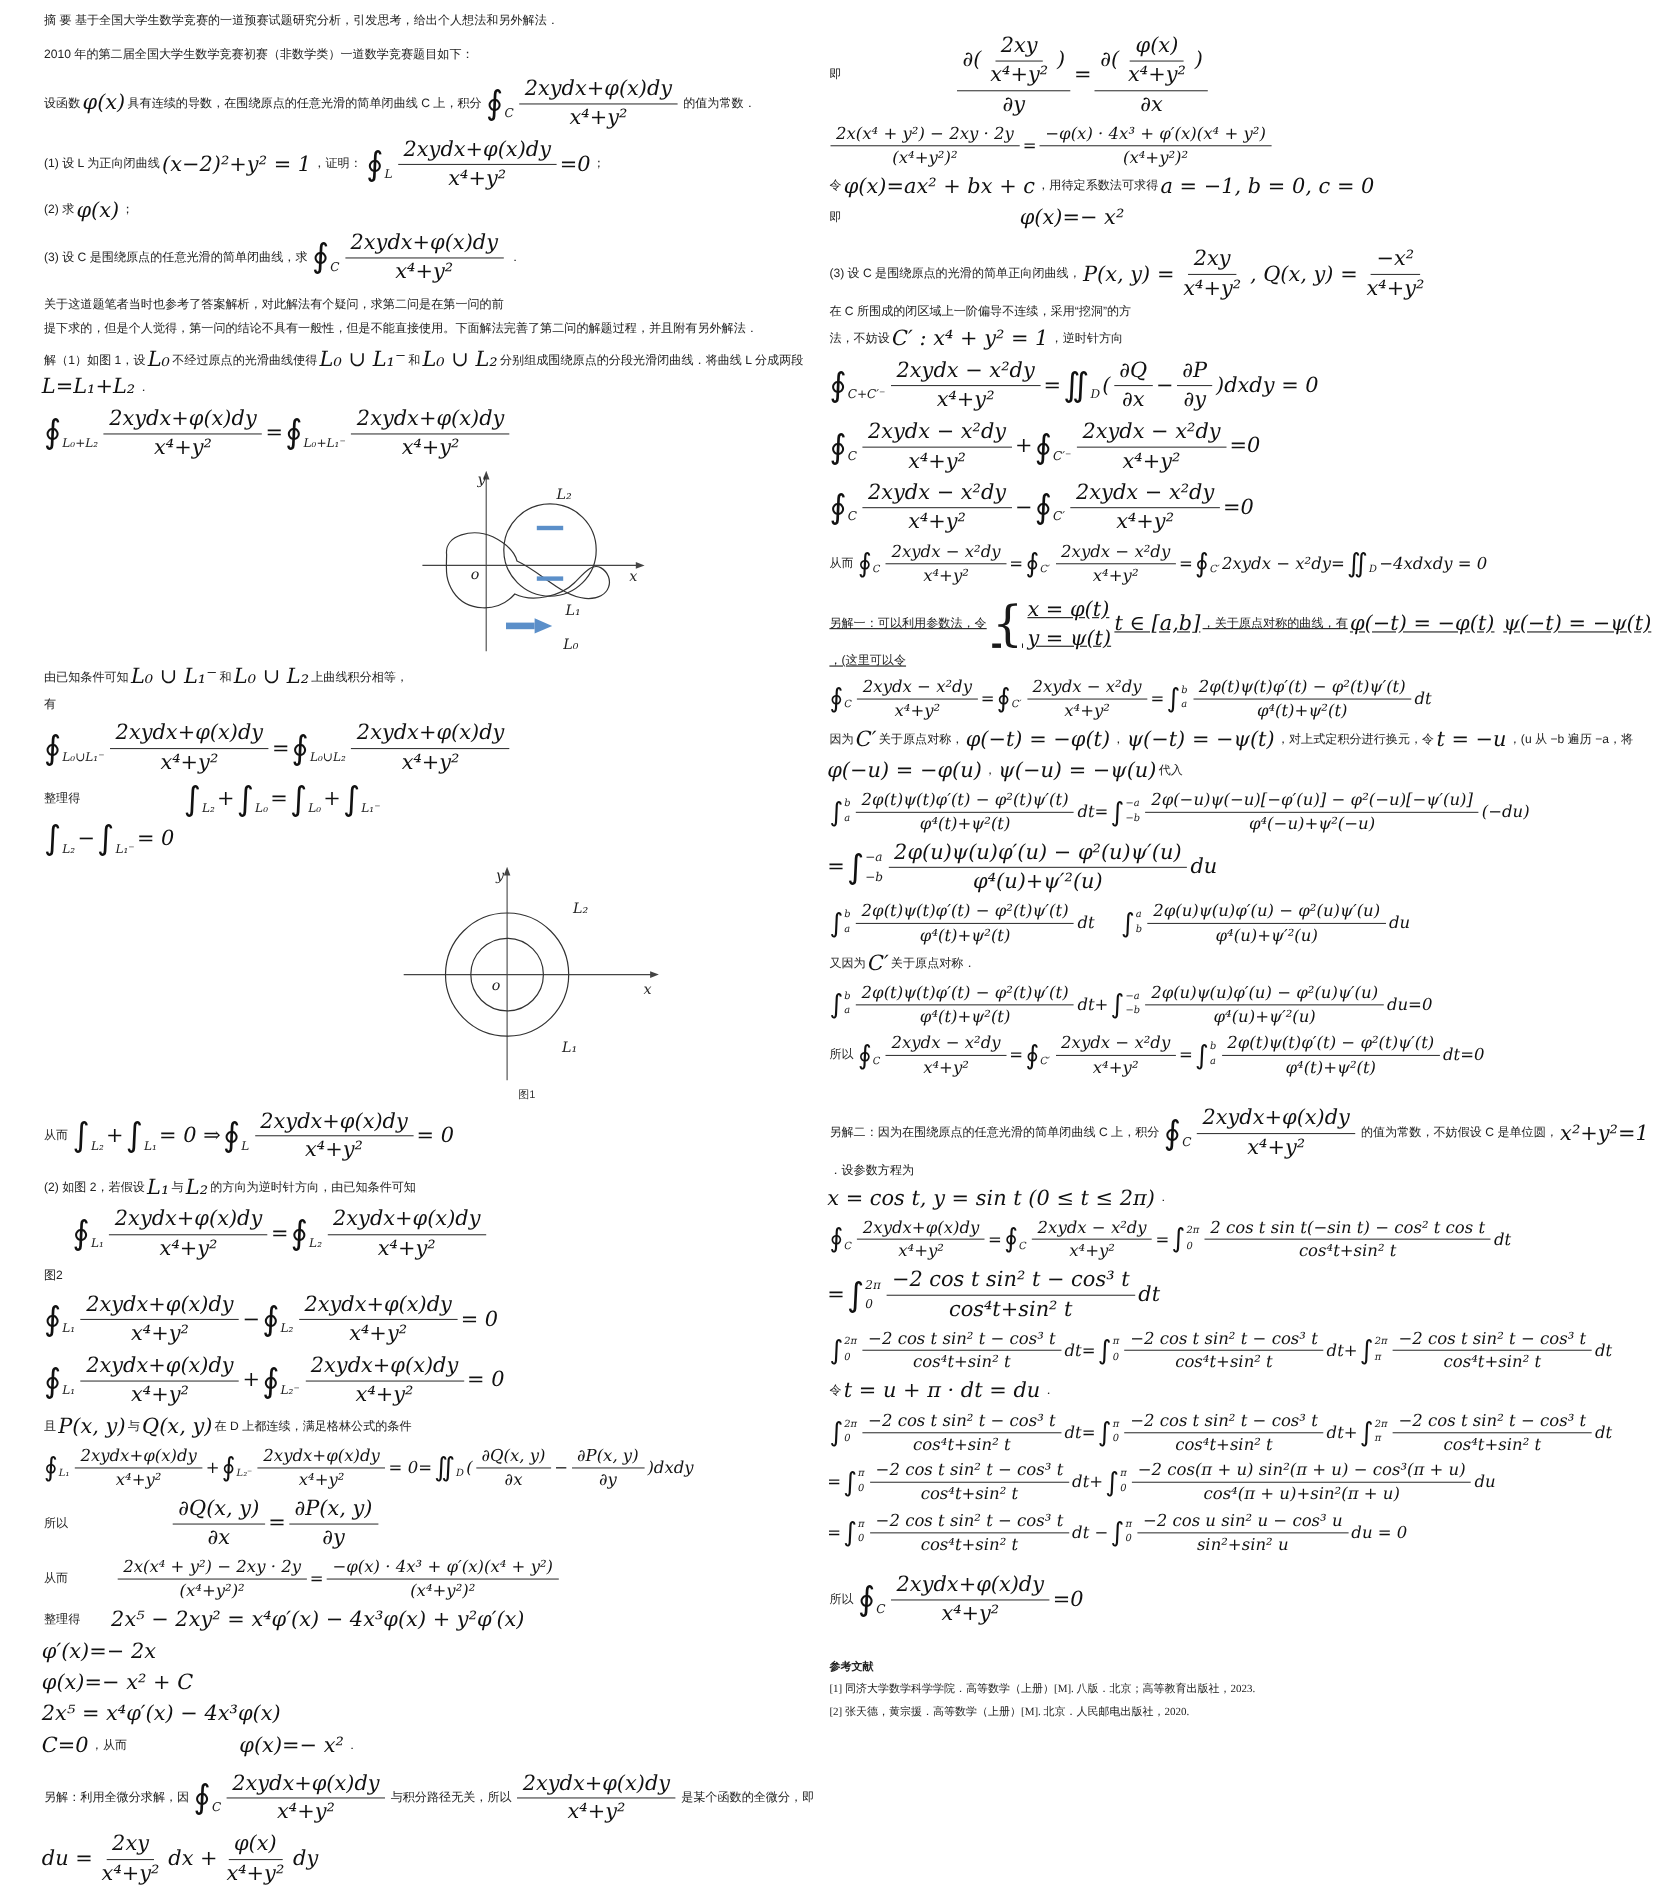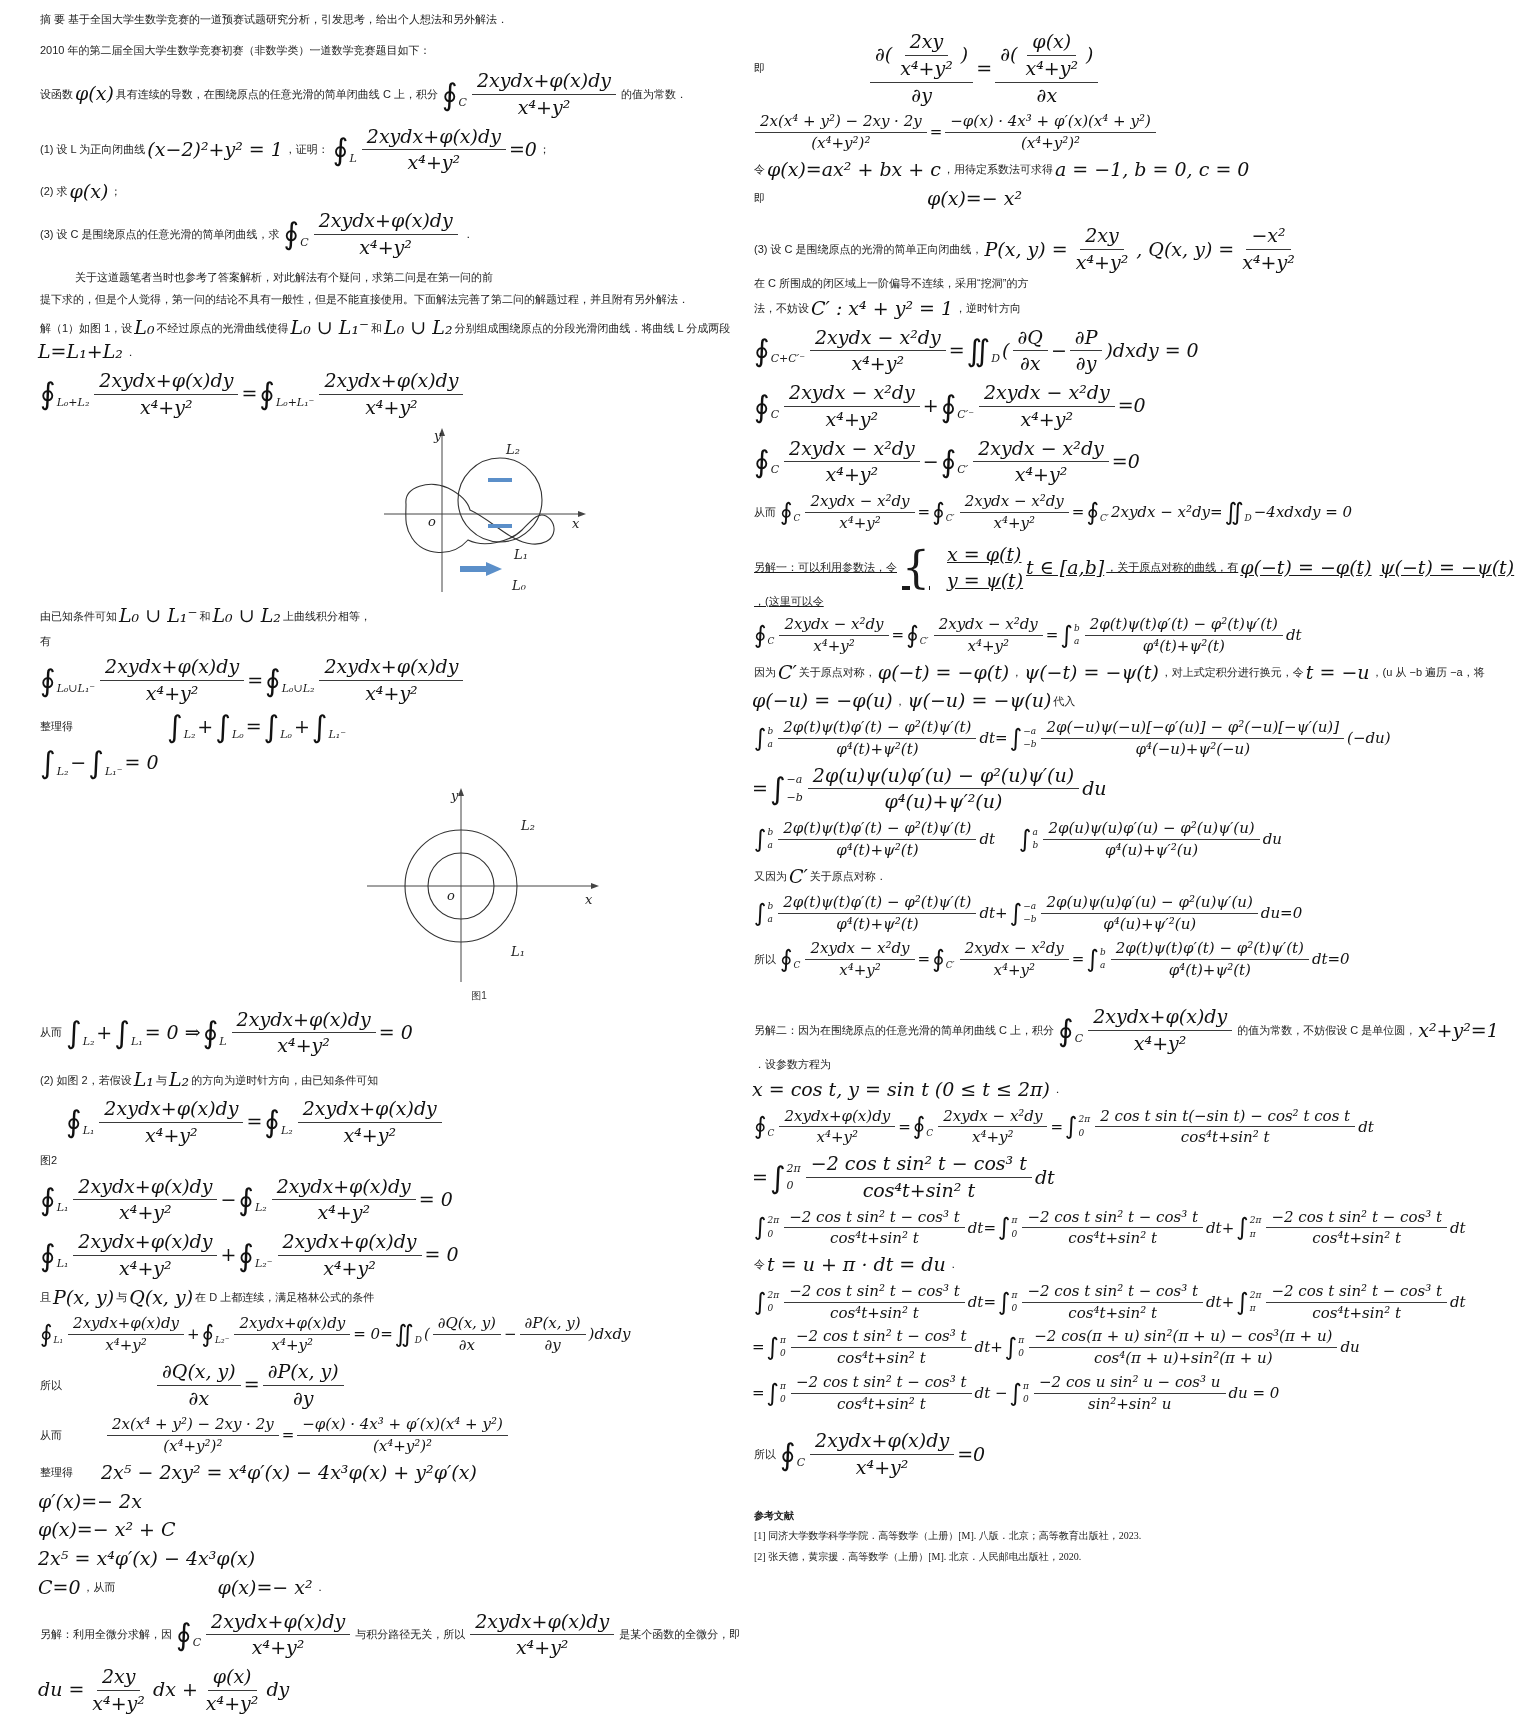--- a/index.html
+++ b/index.html
@@ -21,21 +21,21 @@
   .op{display:inline-flex;align-items:stretch;margin:0 2px;}
   .sym{font:30px/1.05 "DejaVu Sans",sans-serif;color:#111;}
   .sm .sym{font-size:24px;}
   .lims{display:inline-flex;flex-direction:column;justify-content:space-between;
         font:italic 11px/1.1 "DejaVu Serif",serif;padding:1px 0 1px 1px;}
   .sm .lims{font-size:9px;}
   .lims.subonly{justify-content:flex-end;}
   .sup,.sub{display:block;white-space:nowrap;}
   .cas{display:inline-flex;align-items:center;margin:0 3px;}
   .brace{font:44px/0.85 "DejaVu Serif",serif;font-weight:400;}
-  .crows{display:inline-flex;flex-direction:column;row-gap:3px;margin-left:17px;}
+  .crows{display:inline-flex;flex-direction:column;row-gap:3px;margin-left:4px;}
   .crow{display:inline-flex;}
   .gap{display:inline-block;height:1px;}
   .figwrap{display:flex;flex-direction:column;align-items:center;}
   .figcap{font:10px/1.4 "Liberation Sans",sans-serif;color:#333;text-align:center;}
   svg .ln{stroke:#444;stroke-width:1;fill:none;}
   svg .crv{stroke:#333;stroke-width:1.1;fill:none;}
   svg .lbl{font:italic 13px "DejaVu Serif",serif;fill:#222;}
   svg .blue{fill:#5b8fc9;}
 </style>
 </head>
@@ -106,21 +106,21 @@
         <span class="frac">
           <span class="fn">
             <span class="mi">2xydx+φ(x)dy</span>
           </span>
           <span class="fd">
             <span class="mi">x⁴+y²</span>
           </span>
         </span>
         <span class="cjk">．</span>
       </div>
-      <div class="row txt" style="margin-top: 10px; margin-left: 35px;">
+      <div class="row txt" style="margin-top: 10px;">
         <span class="cjk">关于这道题笔者当时也参考了答案解析，对此解法有个疑问，求第二问是在第一问的前</span>
       </div>
       <div class="row txt">
         <span class="cjk">提下求的，但是个人觉得，第一问的结论不具有一般性，但是不能直接使用。下面解法完善了第二问的解题过程，并且附有另外解法．</span>
       </div>
       <div class="row" style="margin-top: 8px;">
         <span class="cjk">解（1）如图 1，设</span>
         <span class="mi">L₀</span>
         <span class="cjk">不经过原点的光滑曲线使得</span>
         <span class="mi">L₀ ∪ L₁⁻</span>

